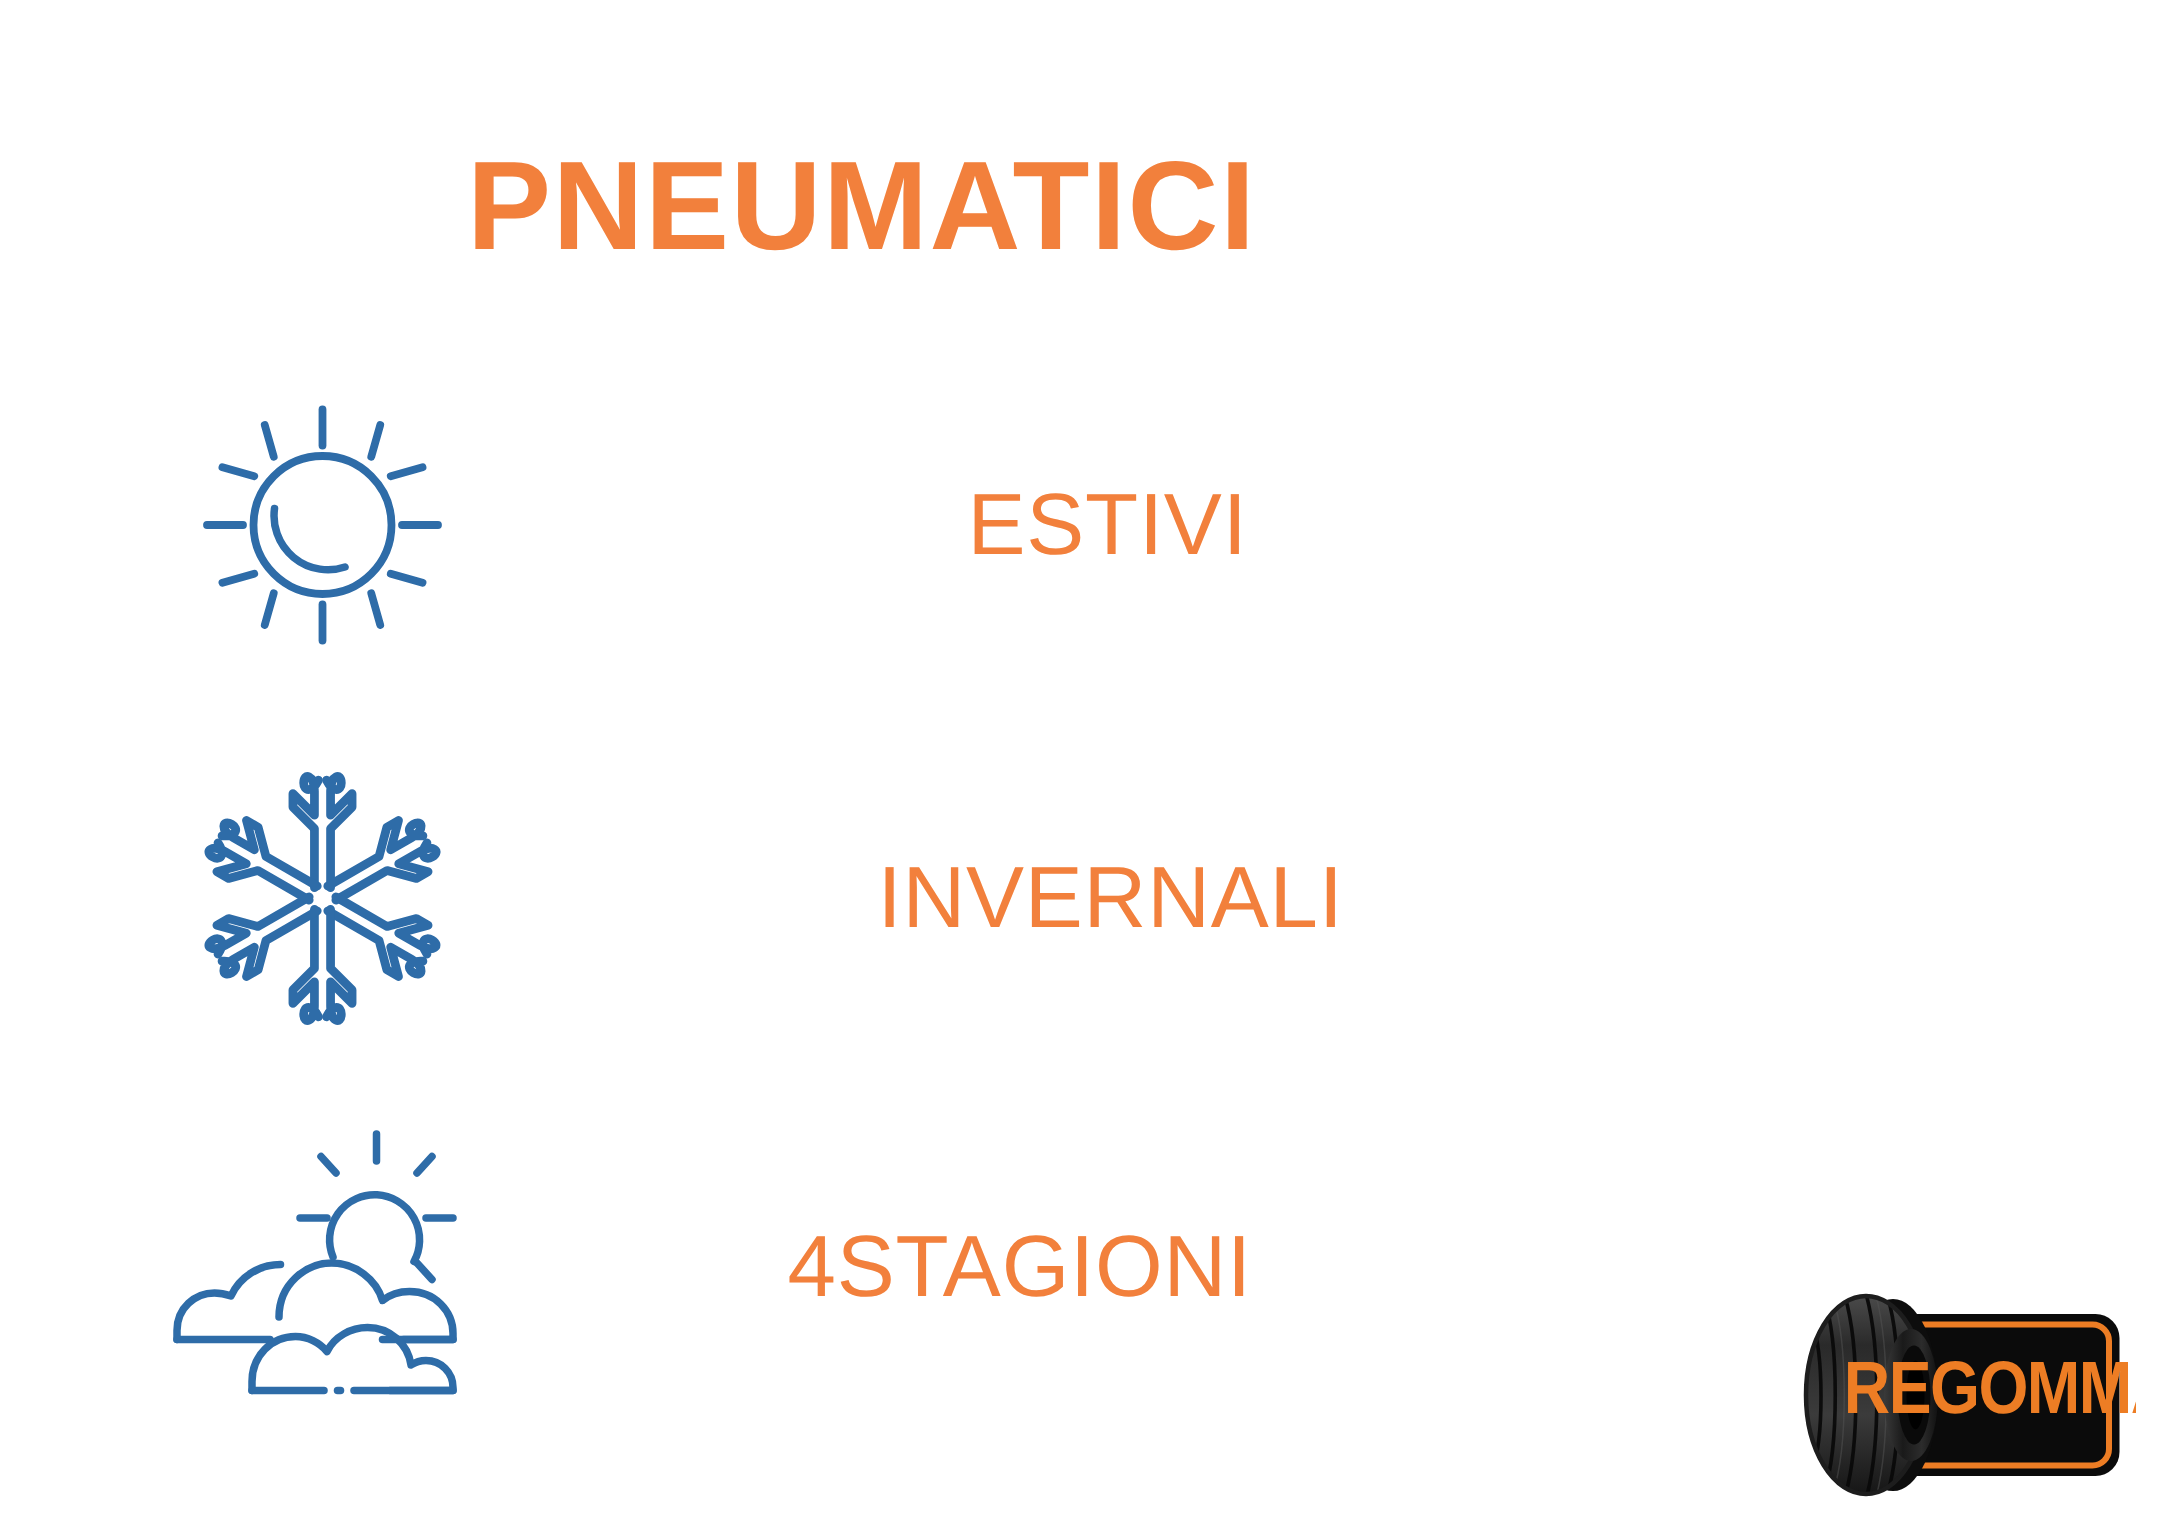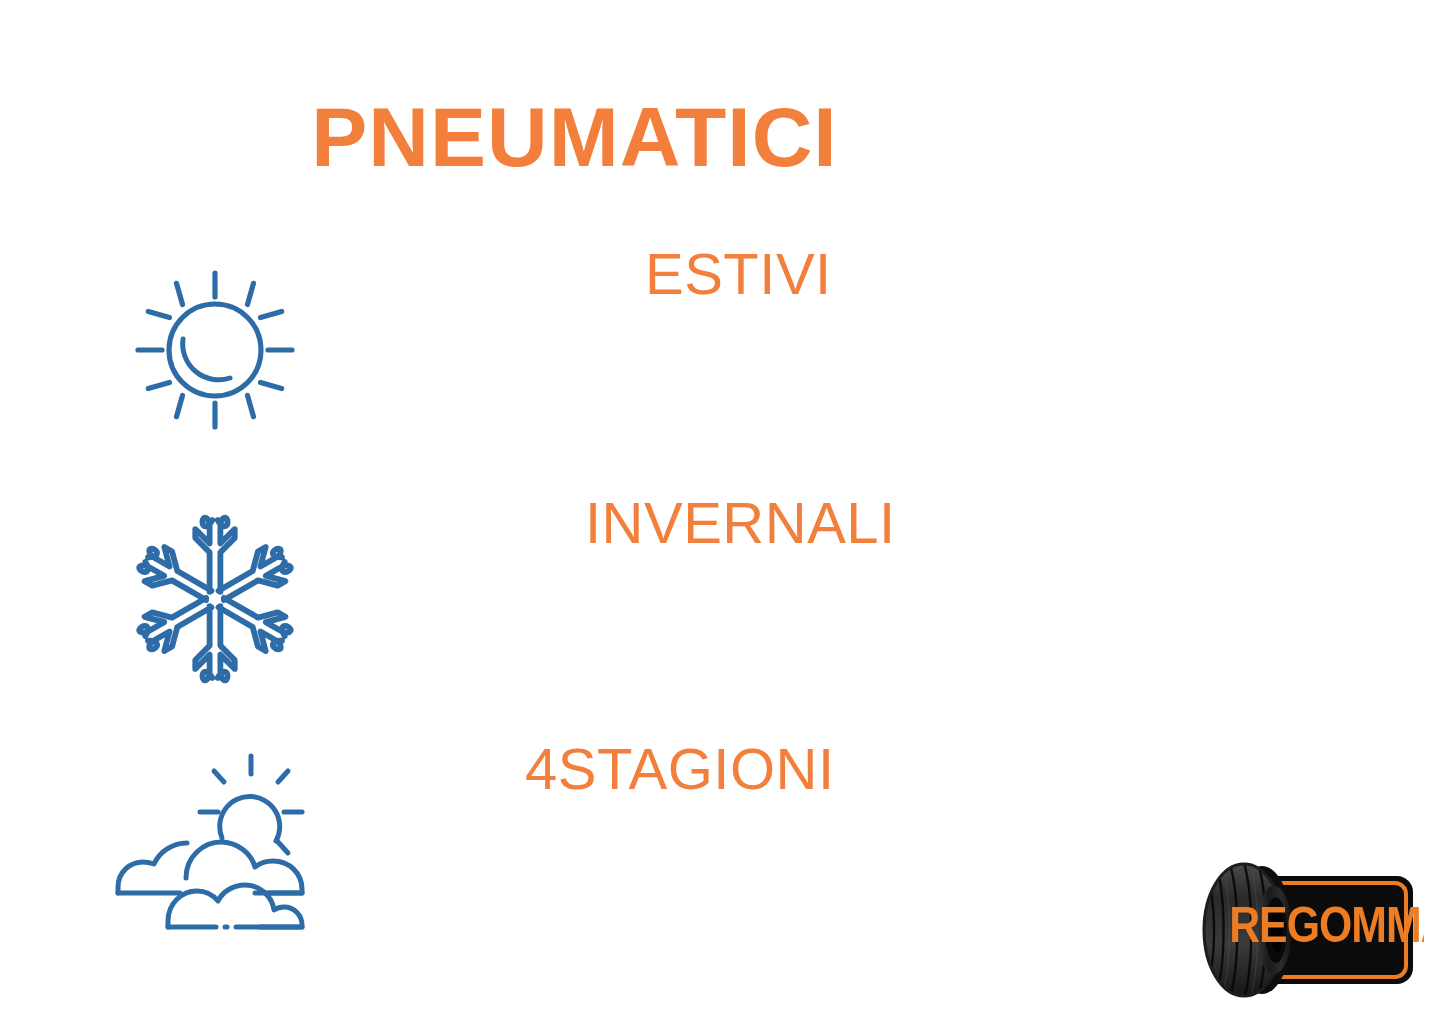--- a/index.html
+++ b/index.html
@@ -56,20 +56,21 @@
     justify-content: center;
     height: 210px;
   }
   .icon-cell svg {
     display: block;
   }
 
   .label-cell {
     flex: 1;
     display: flex;
+    align-items: center;
     height: 210px;
   }
   .row-label {
     font-family: "Liberation Sans", sans-serif;
     font-weight: 300;
     font-size: 58px;
     color: #F2803C;
     letter-spacing: 0.5px;
     line-height: 1;
     white-space: nowrap;

